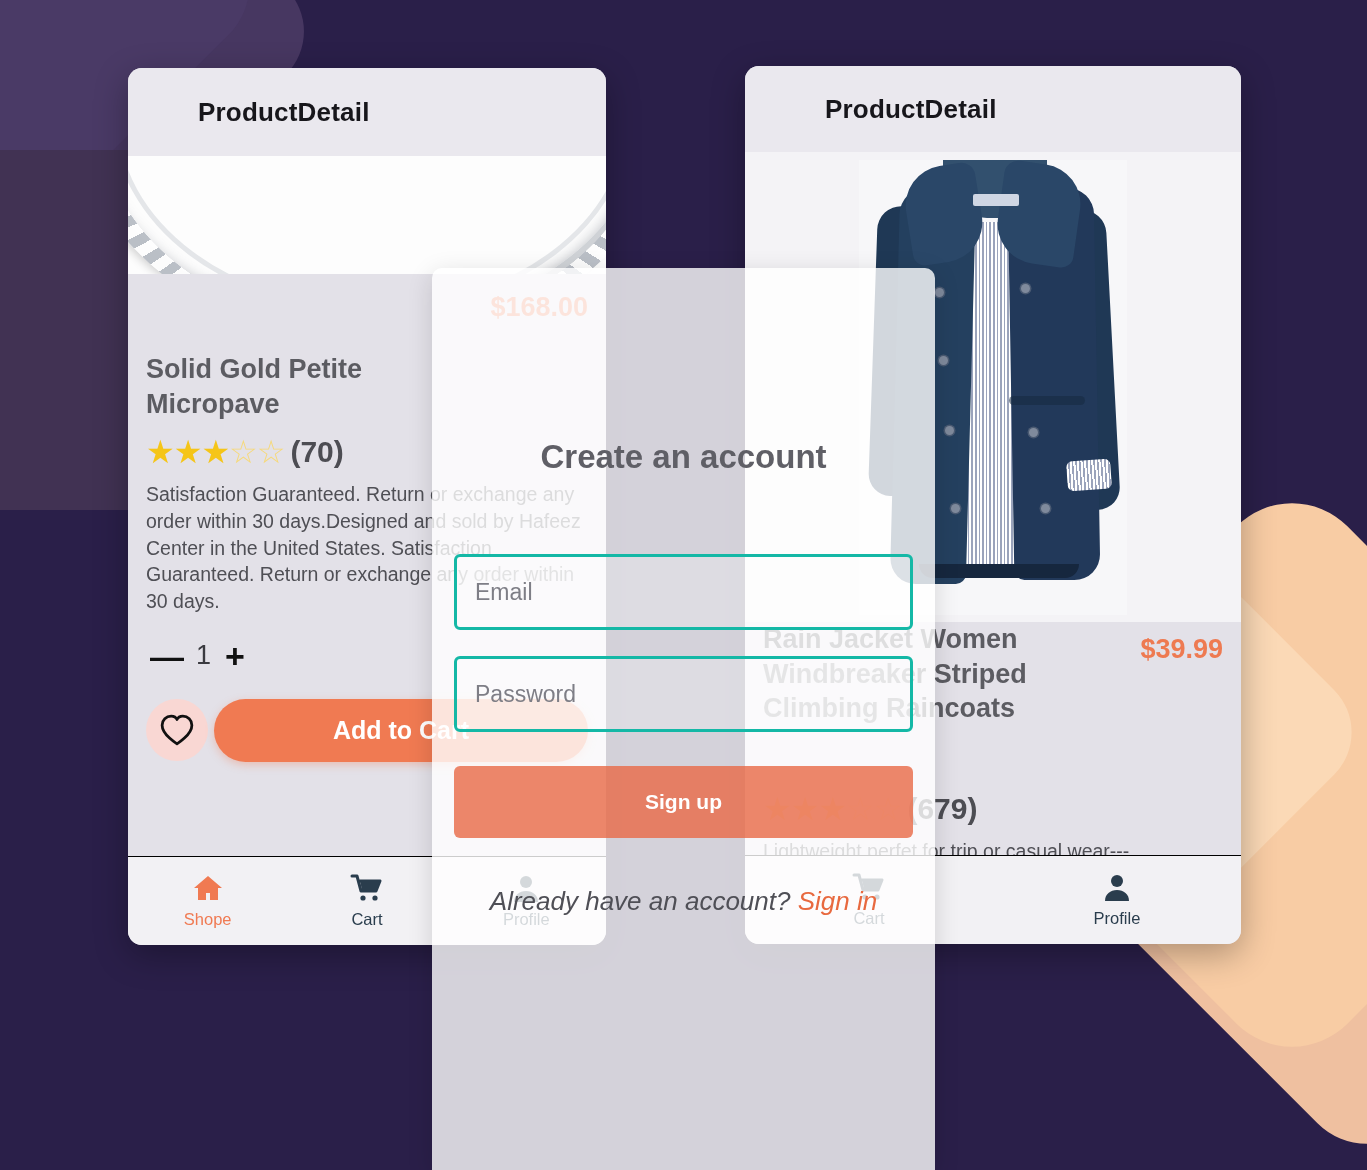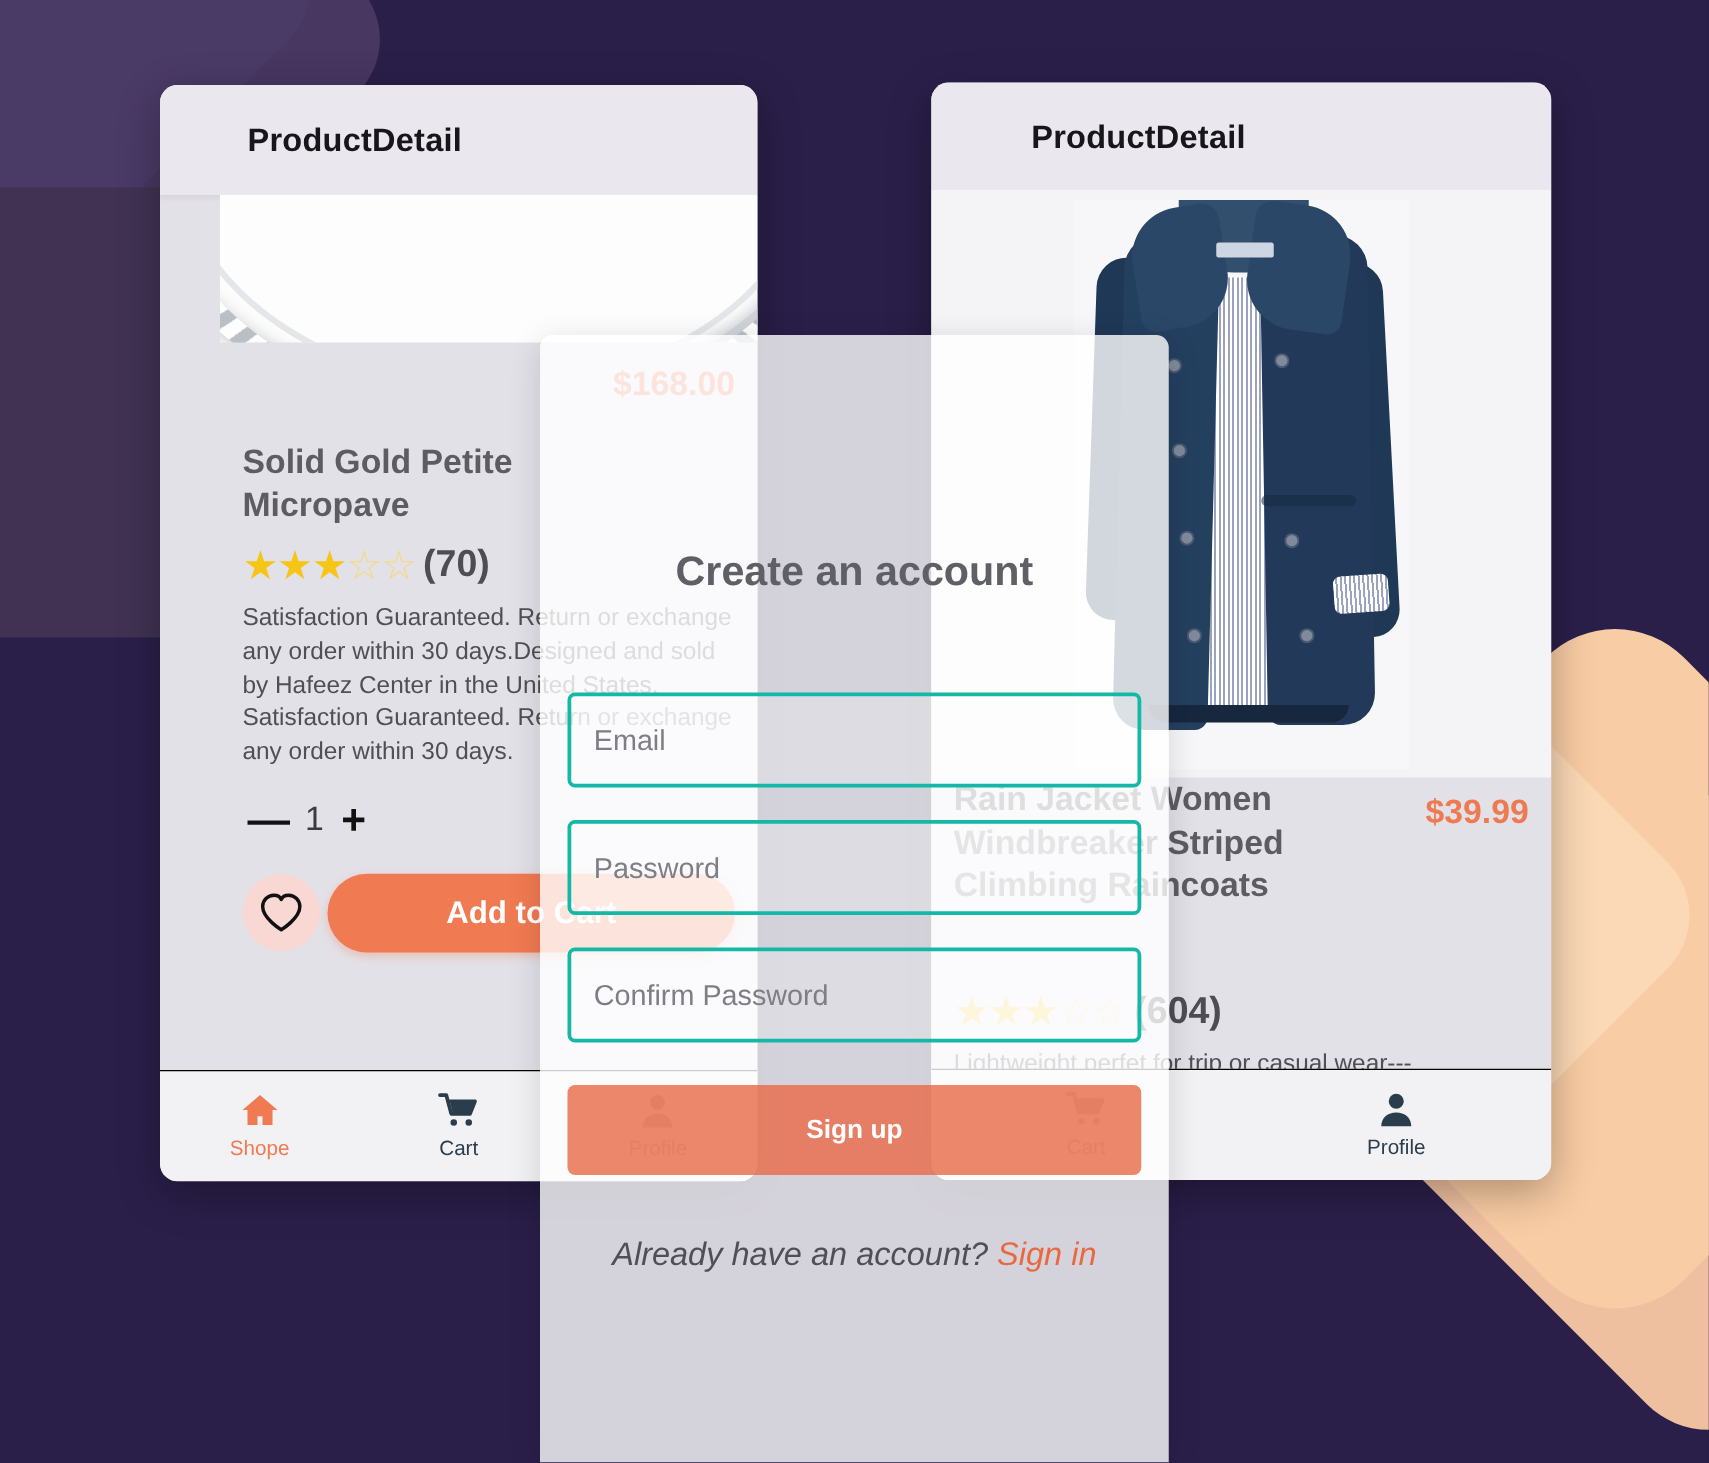--- a/index.html
+++ b/index.html
@@ -47,21 +47,21 @@
   .phone-right{left:745px;top:66px;width:496px;height:878px;}
 
   .appbar{
     background:#EAE8EE;height:88px;display:flex;align-items:center;
     padding-left:70px;box-sizing:border-box;
     box-shadow:0 2px 5px rgba(0,0,0,.07);
   }
   .phone-right .appbar{height:86px;padding-left:80px;}
   .appbar-title{font-size:26px;font-weight:700;color:#17161b;letter-spacing:.2px;}
 
-  .phone-body{position:relative;margin-left:48px;}
+  .phone-body{position:relative;}
 
   
   .hero-left{
     height:118px;width:100%;background:#fdfdfd;position:relative;overflow:hidden;
   }
   .ring-wrap{position:absolute;left:50%;top:-268px;transform:translateX(-50%);}
   .ring-outer{
     width:560px;height:420px;border-radius:50%;
     border:14px solid #cfd2d6;
     box-shadow:inset 0 0 14px rgba(120,125,135,.45),0 4px 10px rgba(0,0,0,.18);
@@ -352,21 +352,21 @@
   </div>
 
   <div class="section">
     <div class="price-row">
       <span class="price-right">$39.99</span>
       <h2 class="prod-title-r">Rain Jacket Women Windbreaker Striped Climbing Raincoats</h2>
     </div>
 
     <div class="stars-row" style="margin-top:96px">
       <span class="stars"><span>★★★</span><span class="off">☆☆</span></span>
-      <span class="rating-count">(604)</span>
+      <span class="rating-count">(679)</span>
     </div>
 
     <p class="desc-r">Lightweight perfet for trip or casual wear---</p>
   </div>
 
   <div class="navbar">
     <div class="nav-item">
       <svg class="nav-ico" viewBox="0 0 32 30">
         <path d="M1 3h5l4 15h15l4-10H9" fill="none" stroke="#2A3D4D" stroke-width="3" stroke-linecap="round" stroke-linejoin="round"></path>
         <path d="M9 8h20l-3 9H11z" fill="#2A3D4D"></path>
@@ -389,23 +389,20 @@
   <h1 class="modal-title">Create an account</h1>
 
   <div class="field">
     <span class="field-ph">Email</span>
   </div>
 
   <div class="field">
     <span class="field-ph">Password</span>
   </div>
 
-  <div class="field">
-    <span class="field-ph">Confirm Password</span>
-  </div>
 
   <div class="signup-btn">Sign up</div>
 
   <div class="signin-row">
     <span>Already have an account?</span>
     <span class="signin-link">Sign in</span>
   </div>
 </div>
 
 </body></html>

